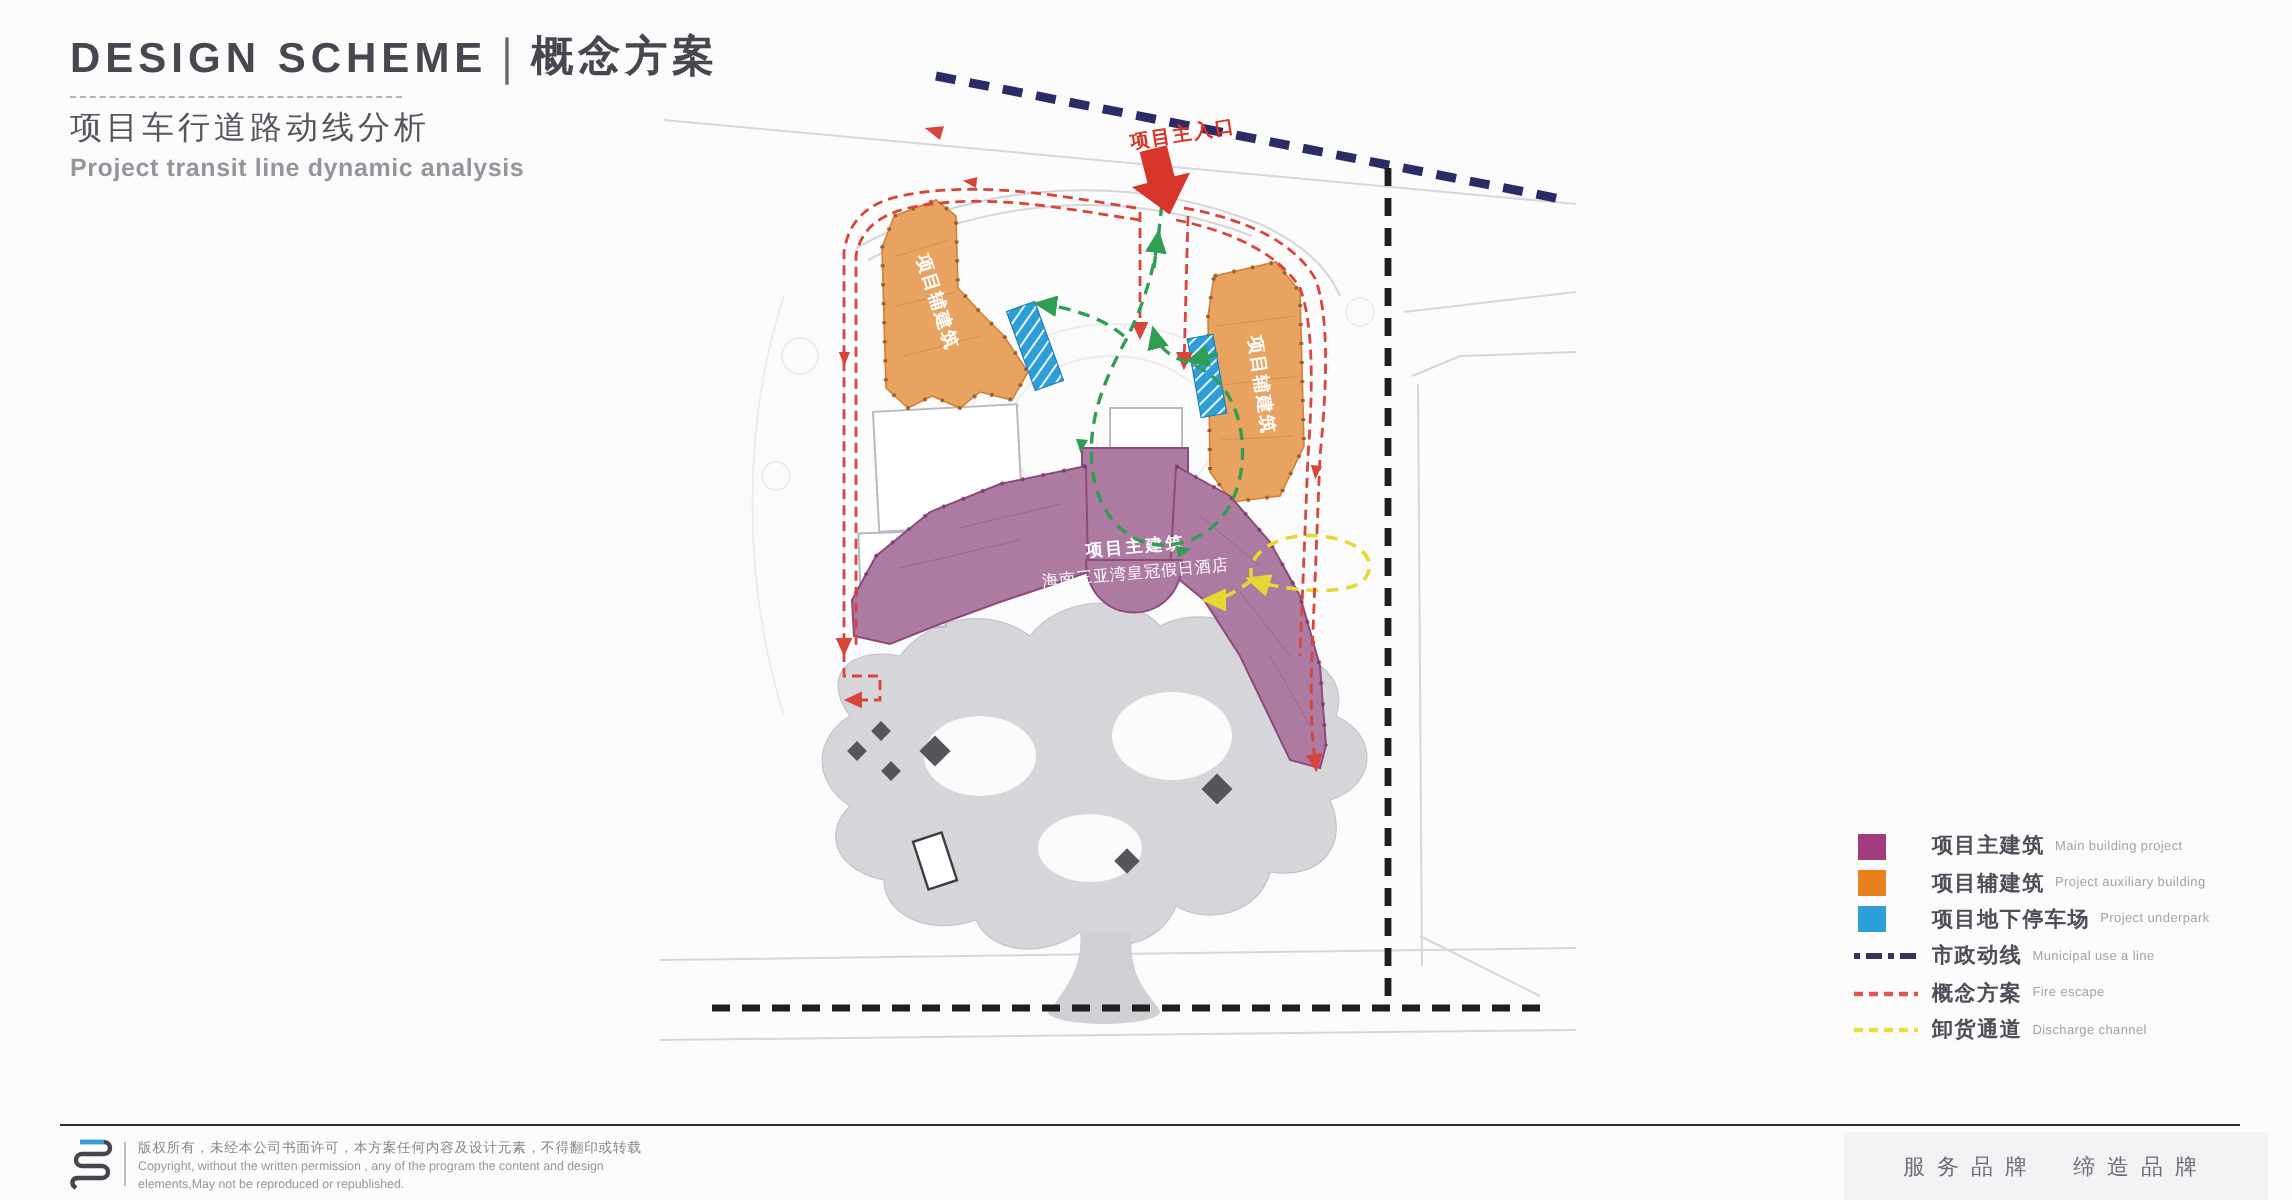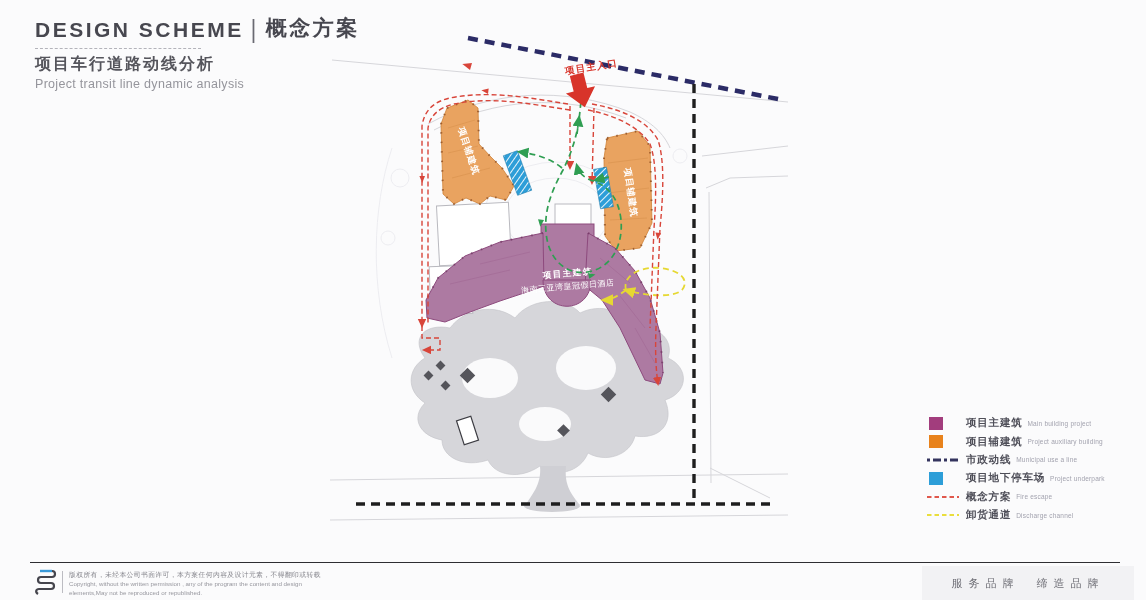--- a/index.html
+++ b/index.html
@@ -5,22 +5,22 @@
   html,body{margin:0;padding:0;}
   body{
     width:1146px;height:600px;position:relative;overflow:hidden;
     background:#fbfbfc;font-family:"Liberation Sans",sans-serif;
   }
   
   .header{position:absolute;left:35px;top:14px;}
   .kicker{display:flex;align-items:flex-end;color:#47474f;font-size:21px;letter-spacing:2.5px;font-weight:bold;}
   .kicker .sep{margin:0 7px;color:#6a6a72;font-weight:normal;transform:scaleY(1.2);}
   .kicker-rule{width:166px;border-top:1px dashed #b3b3ba;margin-top:6px;}
-  .title-cn{font-size:16px;color:#55555c;letter-spacing:2px;font-weight:bold;margin-top:5px;}
-  .title-en{font-size:12.5px;color:#95959c;margin-top:2px;letter-spacing:.3px;}
+  .title-cn{font-size:16px;color:#55555c;letter-spacing:2px;font-weight:normal;margin-top:5px;}
+  .title-en{font-size:12.5px;color:#95959c;margin-top:2px;letter-spacing:.3px;font-weight:bold;}
   
   .map{position:absolute;left:330px;top:28px;}
   
   .legend{position:absolute;left:926px;top:414px;display:flex;flex-direction:column;}
   .lg-row{display:flex;align-items:center;height:18.4px;}
   .lg-swatch-wrap{width:34px;display:flex;align-items:center;justify-content:flex-start;}
   .lg-square{width:14px;height:13px;margin-left:3px;}
   .lg-line-svg{display:block;}
   .lg-label{font-size:10.5px;color:#4e4e58;font-weight:bold;letter-spacing:.8px;margin-left:6px;white-space:nowrap;}
   .lg-sub{font-size:6.5px;color:#a2a2ae;margin-left:5px;white-space:nowrap;letter-spacing:.2px;}
@@ -198,33 +198,33 @@
   </div>
   <div class="lg-row">
     <span class="lg-swatch-wrap">
         <span class="lg-square" style="background-color: rgb(232, 130, 28);"></span>
       </span>
     <span class="lg-label">项目辅建筑</span>
     <span class="lg-sub">Project auxiliary building</span>
   </div>
   <div class="lg-row">
     <span class="lg-swatch-wrap">
+        <span class="lg-square" style="background-color: rgb(45, 158, 216);"></span>
+      </span>
+    <span class="lg-label">项目地下停车场</span>
+    <span class="lg-sub">Project underpark</span>
+  </div>
+  <div class="lg-row">
+    <span class="lg-swatch-wrap">
         <svg class="lg-line-svg" width="34" height="8">
           <line class="lg-dashdot" x1="1" y1="4" x2="33" y2="4" style="stroke: rgb(52, 52, 94);"></line>
         </svg>
       </span>
     <span class="lg-label">市政动线</span>
     <span class="lg-sub">Municipal use a line</span>
-  </div>
-  <div class="lg-row">
-    <span class="lg-swatch-wrap">
-        <span class="lg-square" style="background-color: rgb(45, 158, 216);"></span>
-      </span>
-    <span class="lg-label">项目地下停车场</span>
-    <span class="lg-sub">Project underpark</span>
   </div>
   <div class="lg-row">
     <span class="lg-swatch-wrap">
         <svg class="lg-line-svg" width="34" height="8">
           <line class="lg-dash" x1="1" y1="4" x2="33" y2="4" style="stroke: rgb(224, 88, 76);"></line>
         </svg>
       </span>
     <span class="lg-label">概念方案</span>
     <span class="lg-sub">Fire escape</span>
   </div>

